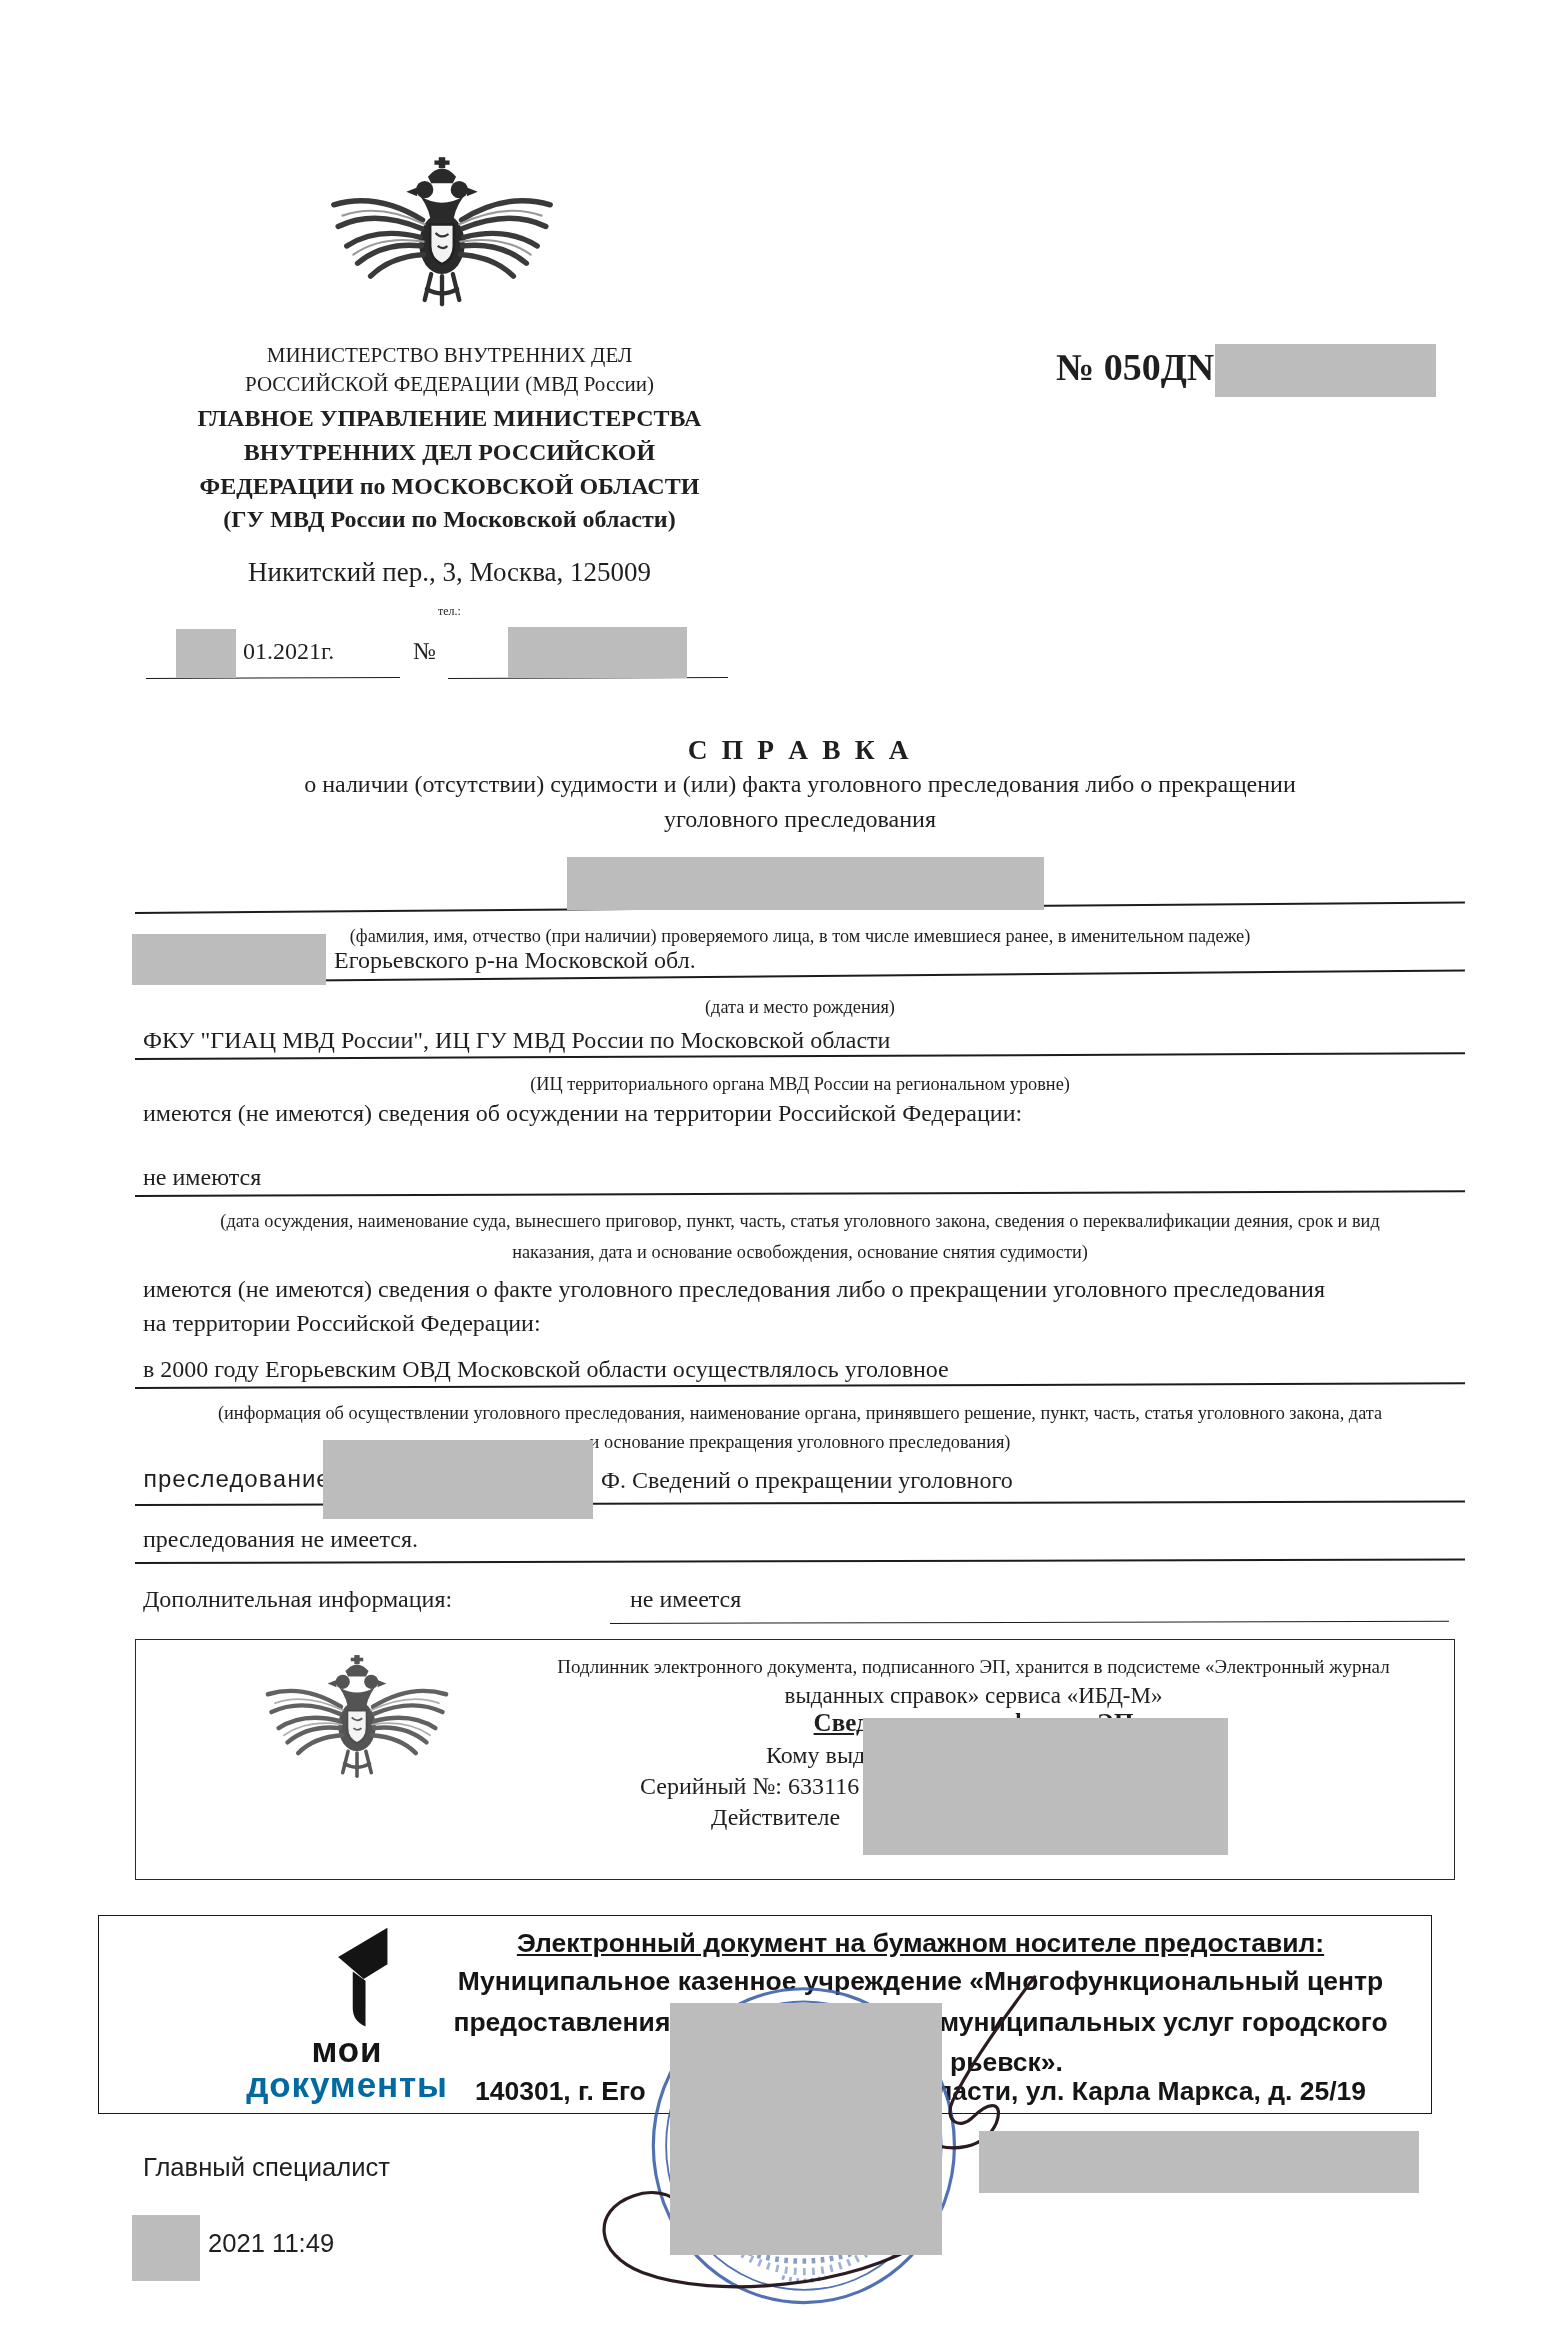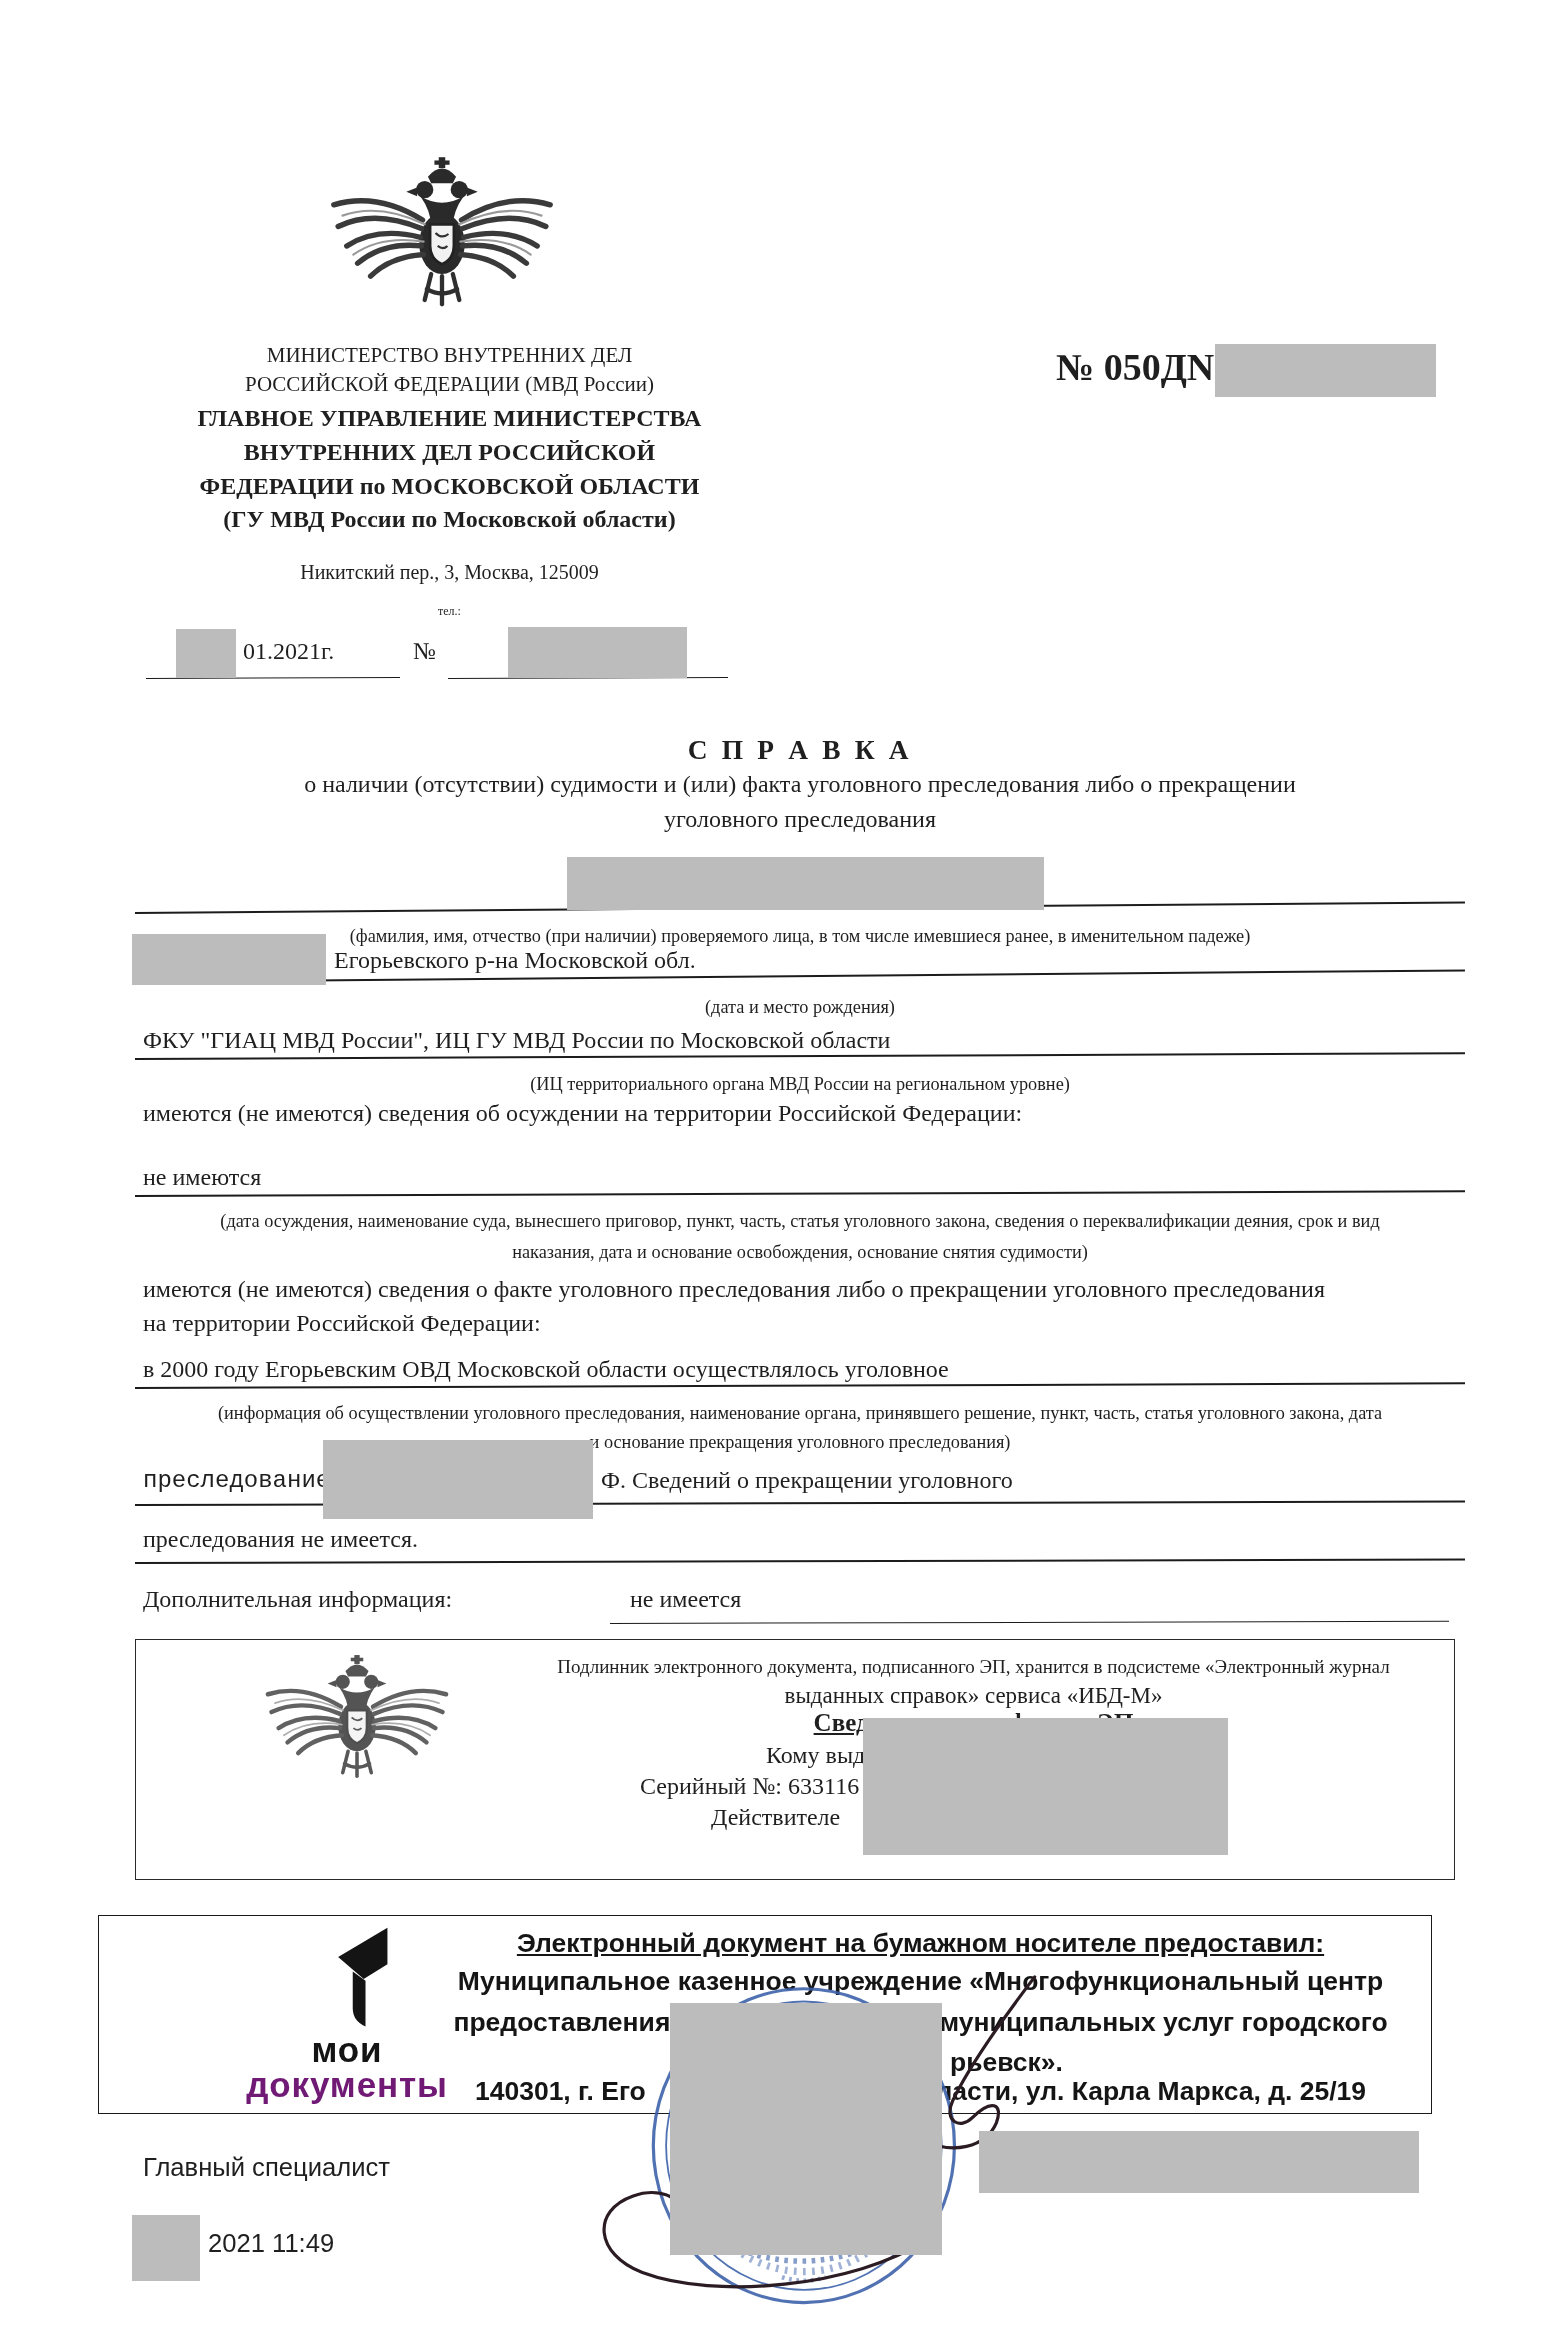--- a/index.html
+++ b/index.html
@@ -80,21 +80,21 @@
 
   <div class="hline" style="top:340px;">МИНИСТЕРСТВО ВНУТРЕННИХ ДЕЛ</div>
   <div class="hline" style="top:369px;">РОССИЙСКОЙ ФЕДЕРАЦИИ (МВД России)</div>
   <div class="hline b" style="top:402px;">ГЛАВНОЕ УПРАВЛЕНИЕ МИНИСТЕРСТВА</div>
   <div class="hline b" style="top:436px;">ВНУТРЕННИХ ДЕЛ РОССИЙСКОЙ</div>
   <div class="hline b" style="top:470px;">ФЕДЕРАЦИИ по МОСКОВСКОЙ ОБЛАСТИ</div>
   <div class="hline b" style="top:503px;">(ГУ МВД России по Московской области)</div>
 
   <div class="abs" style="left:1056px;top:345px;font-size:38px;font-weight:bold;">№ 050ДN</div>
 
-  <div class="hline" style="top:557px;font-size:20px;">Никитский пер., 3, Москва, 125009</div>
+  <div class="hline" style="top:557px;font-size:27px;">Никитский пер., 3, Москва, 125009</div>
   <div class="hline" style="top:596px;font-size:12px;">тел.:</div>
 
   <div class="abs body-text" style="left:243px;top:638px;">01.2021г.</div>
   <div class="abs body-text" style="left:413px;top:638px;">№</div>
   <div class="rule thin" style="left:146px;top:678px;width:254px;transform:rotate(-0.2deg);"></div>
   <div class="rule thin" style="left:448px;top:678px;width:280px;transform:rotate(-0.2deg);"></div>
 
   <div class="cline" style="top:735px;font-size:27.4px;font-weight:600;letter-spacing:3.7px;">С П Р А В К А</div>
   <div class="cline body-text" style="top:771px;">о наличии (отсутствии) судимости и (или) факта уголовного преследования либо о прекращении</div>
   <div class="cline body-text" style="top:806px;">уголовного преследования</div>
@@ -149,21 +149,21 @@
   </div>
   <div class="abs body-text" style="left:711px;top:1804px;">Действителе</div>
 
   <div class="abs" style="left:98px;top:1915px;width:1332px;height:197px;border:1.8px solid #1a1a1a;"></div>
 
   <svg class="abs" style="left:329px;top:1924px;" width="84" height="108" viewBox="0 0 92 118">
     <path d="M10 36 L64 4 L64 44 L38 60 Z" fill="#141414"></path>
     <path d="M26 52 L26 92 Q26 106 40 112 L40 62 Z" fill="#141414"></path>
   </svg>
   <div class="abs sans" style="left:201px;top:2030px;width:292px;text-align:center;font-size:35px;font-weight:bold;letter-spacing:0.9px;color:#141414;">мои</div>
-  <div class="abs sans" style="left:201px;top:2065px;width:292px;text-align:center;font-size:35px;font-weight:bold;letter-spacing:0.9px;color:#701a75;">документы</div>
+  <div class="abs sans" style="left:201px;top:2065px;width:292px;text-align:center;font-size:35px;font-weight:bold;letter-spacing:0.9px;color:#0369a1;">документы</div>
 
   <div class="mfc-text u" style="top:1928px;">Электронный документ на бумажном носителе предоставил:</div>
   <div class="mfc-text" style="top:1966px;">Муниципальное казенное учреждение «Многофункциональный центр</div>
   <div class="mfc-text" style="top:2007px;">предоставления государственных и муниципальных услуг городского</div>
   <div class="abs sans" style="left:950px;top:2047px;font-size:26.5px;font-weight:bold;color:#151515;">рьевск».</div>
   <div class="mfc-text" style="top:2076px;">
     <span>140301, г. Его</span><span style="display:inline-block;width:274px;"></span><span>бласти, ул. Карла Маркса, д. 25/19</span>
   </div>
 
   <svg class="abs" style="left:630px;top:1965px;" width="512" height="365" viewBox="690 2150 560 400">

